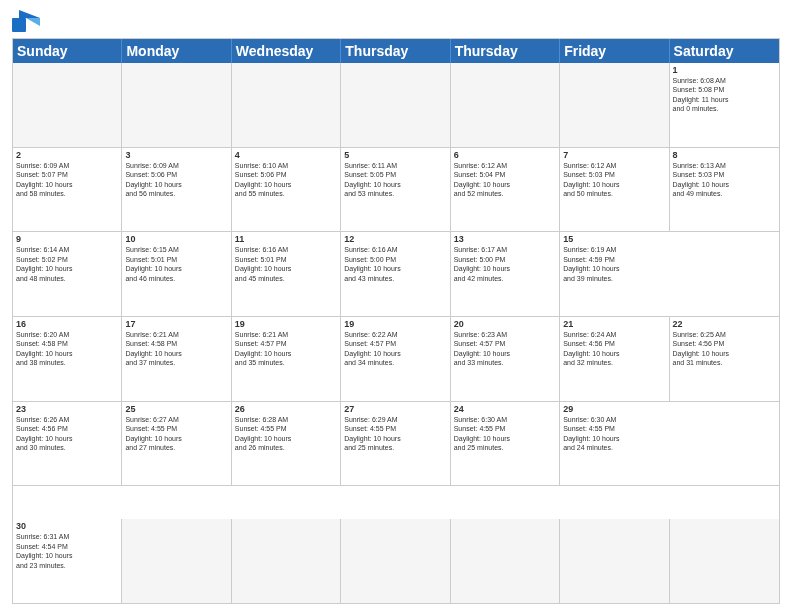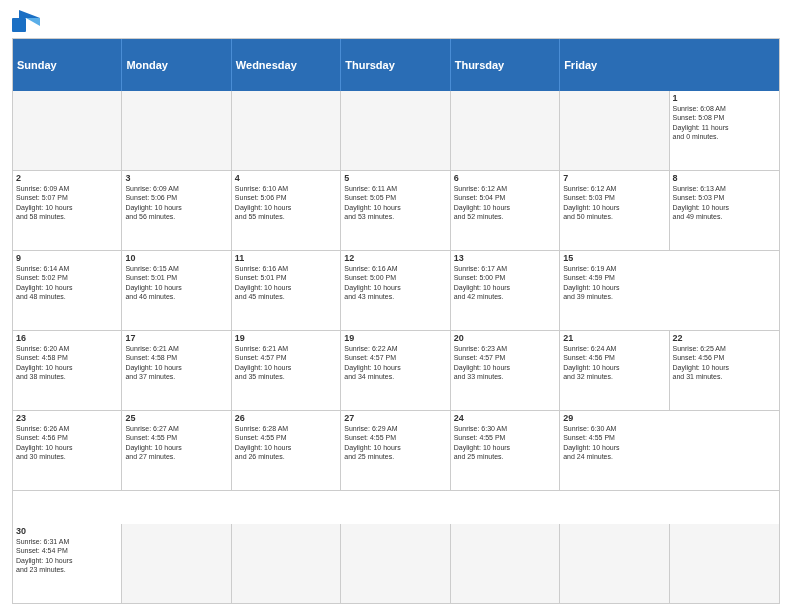--- a/index.html
+++ b/index.html
@@ -61,23 +61,23 @@
       flex-direction: column;
       border: 1px solid #ccc;
     }
     .day-headers {
       display: grid;
       grid-template-columns: repeat(7, 1fr);
       background: #2a6db5;
     }
     .day-header {
       color: white;
-      font-size: 11px;
+      font-size: 14px;
       font-weight: bold;
-      padding: 20px 4px;
+      padding: 4px 4px;
       text-align: left;
       border-right: 1px solid #4a8dd5;
     }
     .day-header:last-child { border-right: none; }
     .calendar-body {
       flex: 1;
       display: flex;
       flex-direction: column;
     }
     .week-row {
@@ -136,20 +136,21 @@
   </div>
 
   <div class="calendar">
     <div class="day-headers">
     <div class="day-header">Sunday</div>
         <div class="day-header">Monday</div>
         <div class="day-header">Wednesday</div>
         <div class="day-header">Thursday</div>
         <div class="day-header">Thursday</div>
         <div class="day-header">Friday</div>
+        <div class="day-header">Saturday</div>
       </div>
     <div class="calendar-body">
     <div class="week-row">
           <div class="day-cell empty"></div>
           <div class="day-cell empty"></div>
           <div class="day-cell empty"></div>
           <div class="day-cell empty"></div>
           <div class="day-cell empty"></div>
           <div class="day-cell empty"></div>
           <div class="day-cell">

